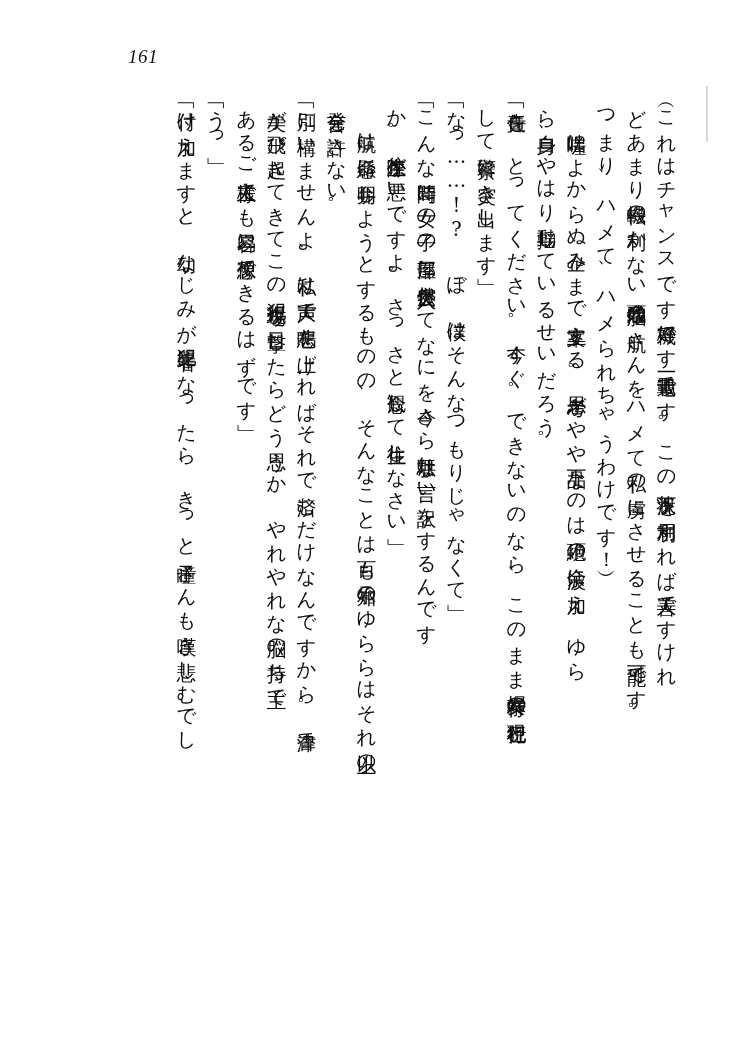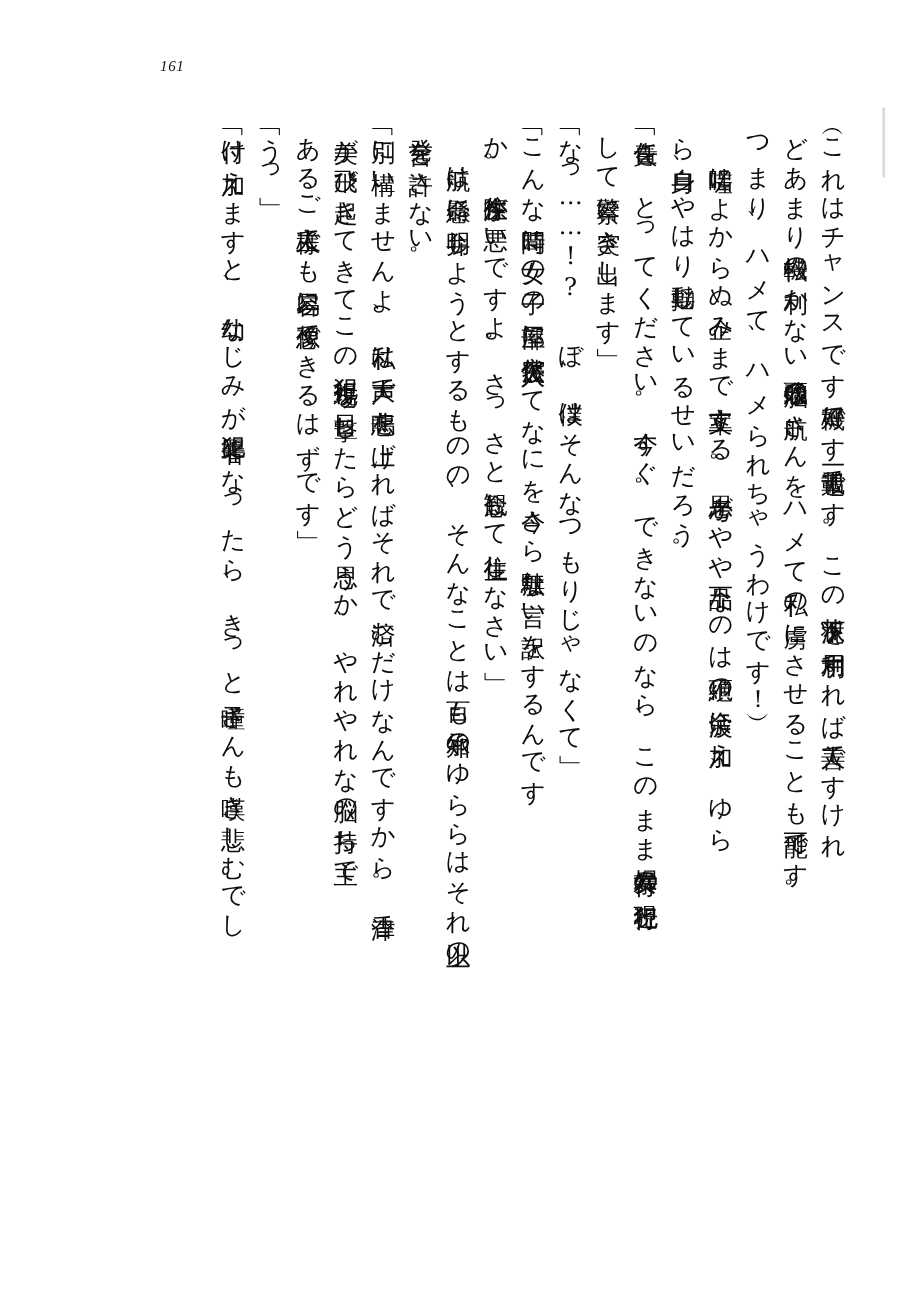--- a/index.html
+++ b/index.html
@@ -20,21 +20,21 @@
     top: 0; left: 0;
     width: 736px;
     height: 1038px;
     background: #fff;
   }
   
   .page-number {
     position: absolute;
     top: 46px;
     left: 128px;
-    font-size: 12px;
+    font-size: 19px;
     font-style: italic;
     font-family: "Liberation Serif", "DejaVu Serif", serif;
     letter-spacing: 0.5px;
     color: #111;
   }
   
   .edge-mark {
     position: absolute;
     top: 86px;
     right: 28px;

